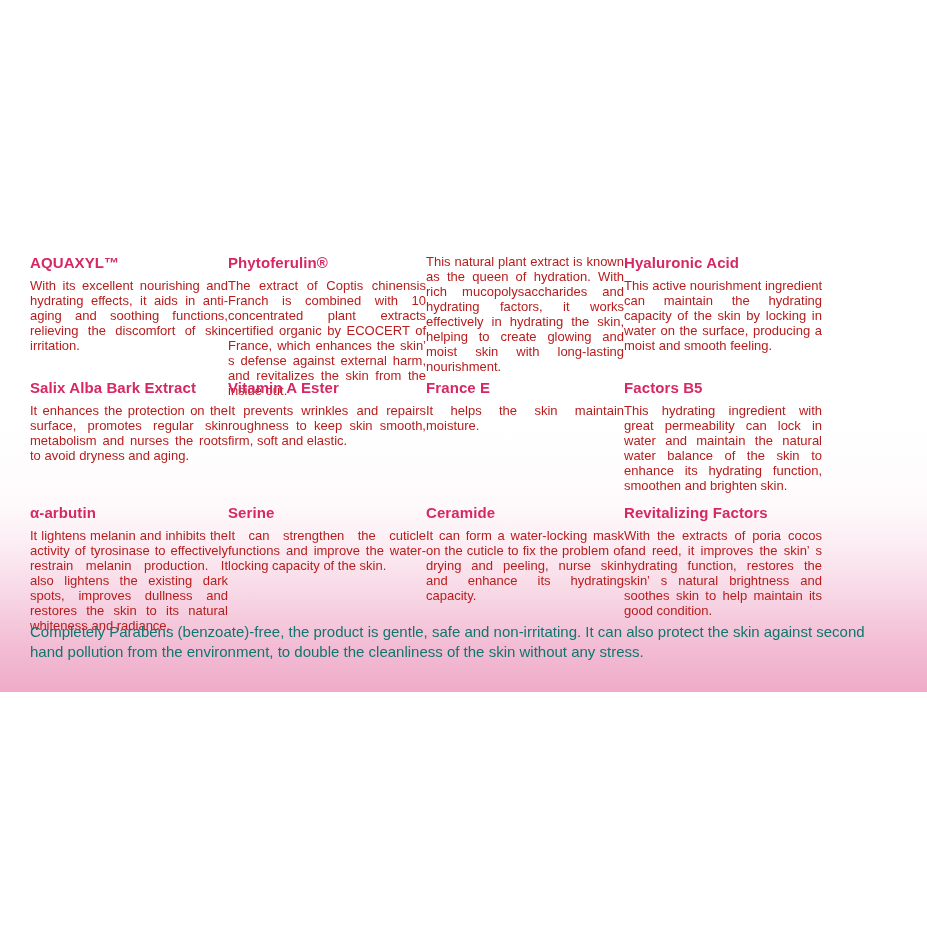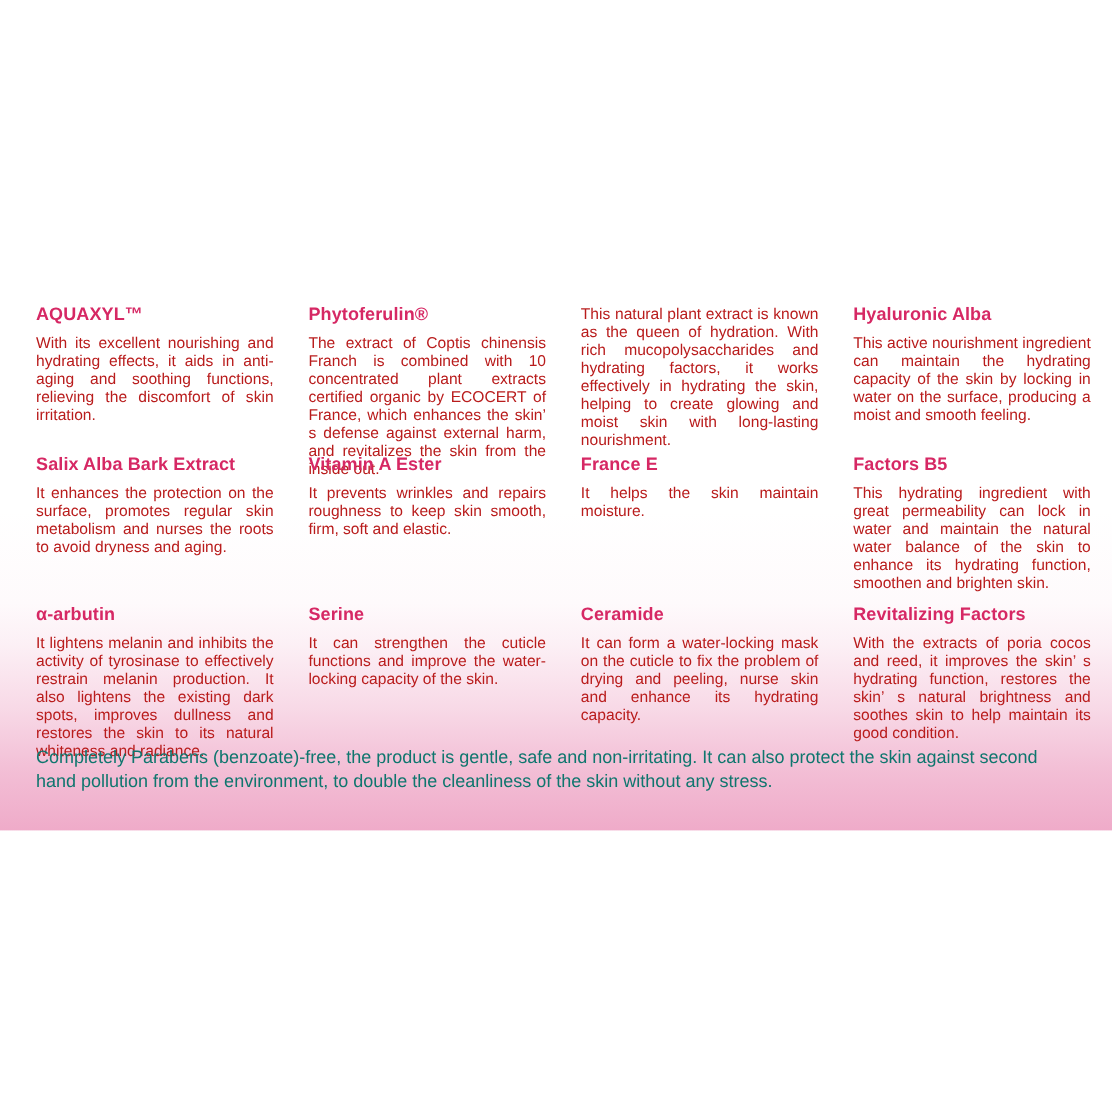--- a/index.html
+++ b/index.html
@@ -31,21 +31,20 @@
       rgba(239, 171, 201, 1) 100%
     );
     pointer-events: none;
   }
 
   .row {
     position: absolute;
     left: 30px;
     display: grid;
     grid-template-columns: repeat(4, 198px);
-    column-gap: 29px;
   }
   .row-1 { top: 254px; }
   .row-2 { top: 379px; }
   .row-3 { top: 504px; }
 
   .cell { position: relative; }
 
   .heading {
     color: #d62864;
     font-size: 15px;
@@ -86,21 +85,21 @@
       <div class="body-text">With its excellent nourishing and hydrating effects, it aids in anti-aging and soothing functions, relieving the discomfort of skin irritation.</div>
     </article>
     <article class="cell">
       <div class="heading">Phytoferulin®</div>
       <div class="body-text">The extract of Coptis chinensis Franch is combined with 10 concentrated plant extracts certified organic by ECOCERT of France, which enhances the skin’ s defense against external harm, and revitalizes the skin from the inside out.</div>
     </article>
     <article class="cell">
       <div class="body-text">This natural plant extract is known as the queen of hydration. With rich mucopolysaccharides and hydrating factors, it works effectively in hydrating the skin, helping to create glowing and moist skin with long-lasting nourishment.</div>
     </article>
     <article class="cell">
-      <div class="heading">Hyaluronic Alba</div>
+      <div class="heading">Hyaluronic Acid</div>
       <div class="body-text">This active nourishment ingredient can maintain the hydrating capacity of the skin by locking in water on the surface, producing a moist and smooth feeling.</div>
     </article>
   </section>
 
   <section class="row row-2">
     <article class="cell">
       <div class="heading">Salix Alba Bark Extract</div>
       <div class="body-text">It enhances the protection on the surface, promotes regular skin metabolism and nurses the roots to avoid dryness and aging.</div>
     </article>
     <article class="cell">

